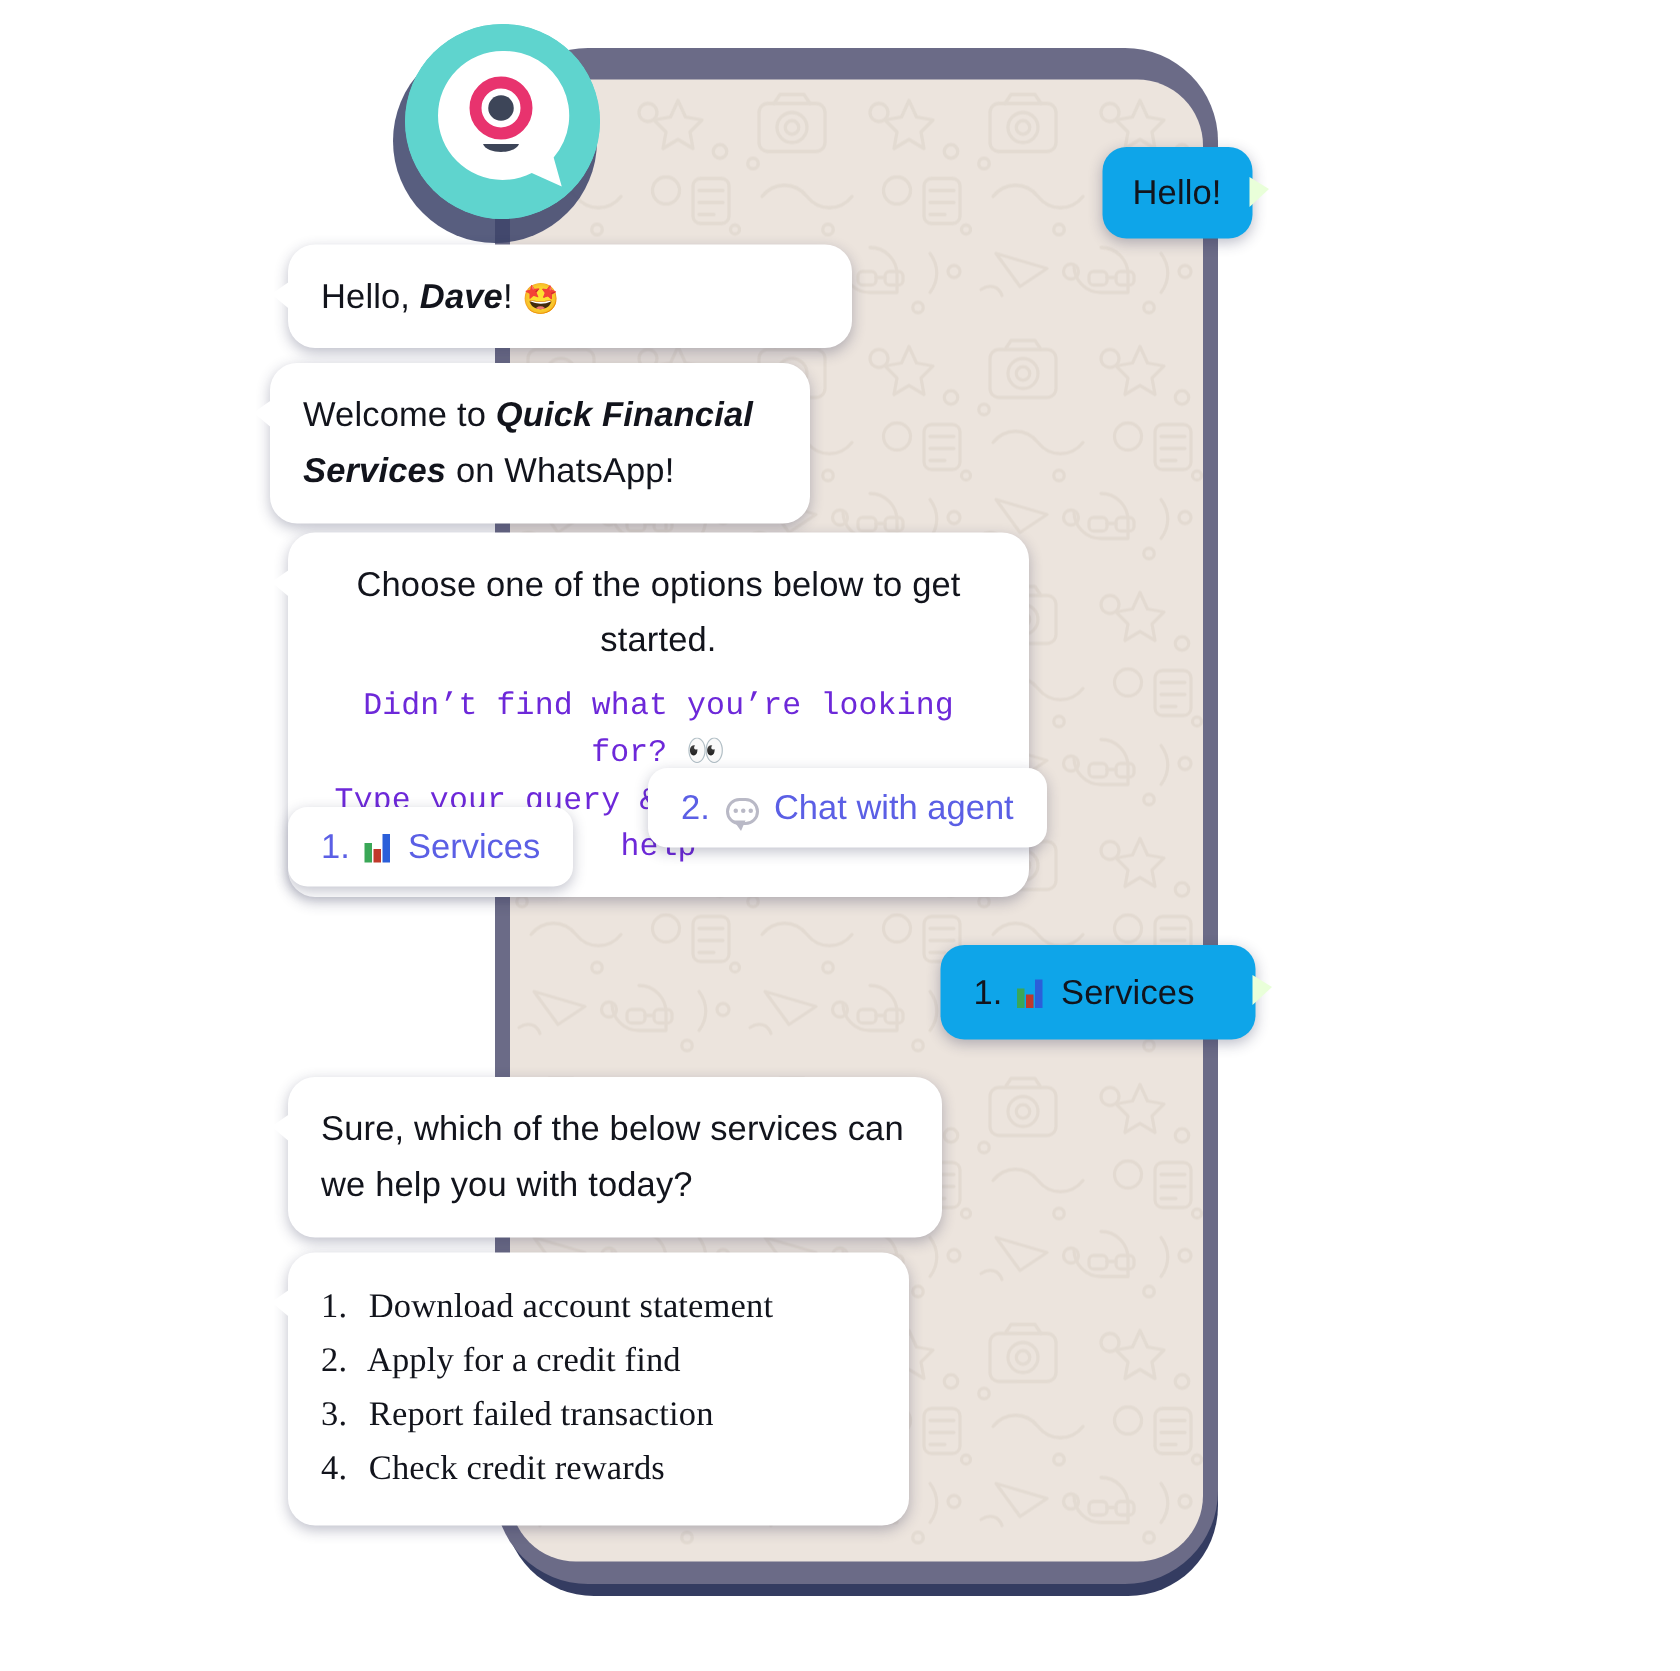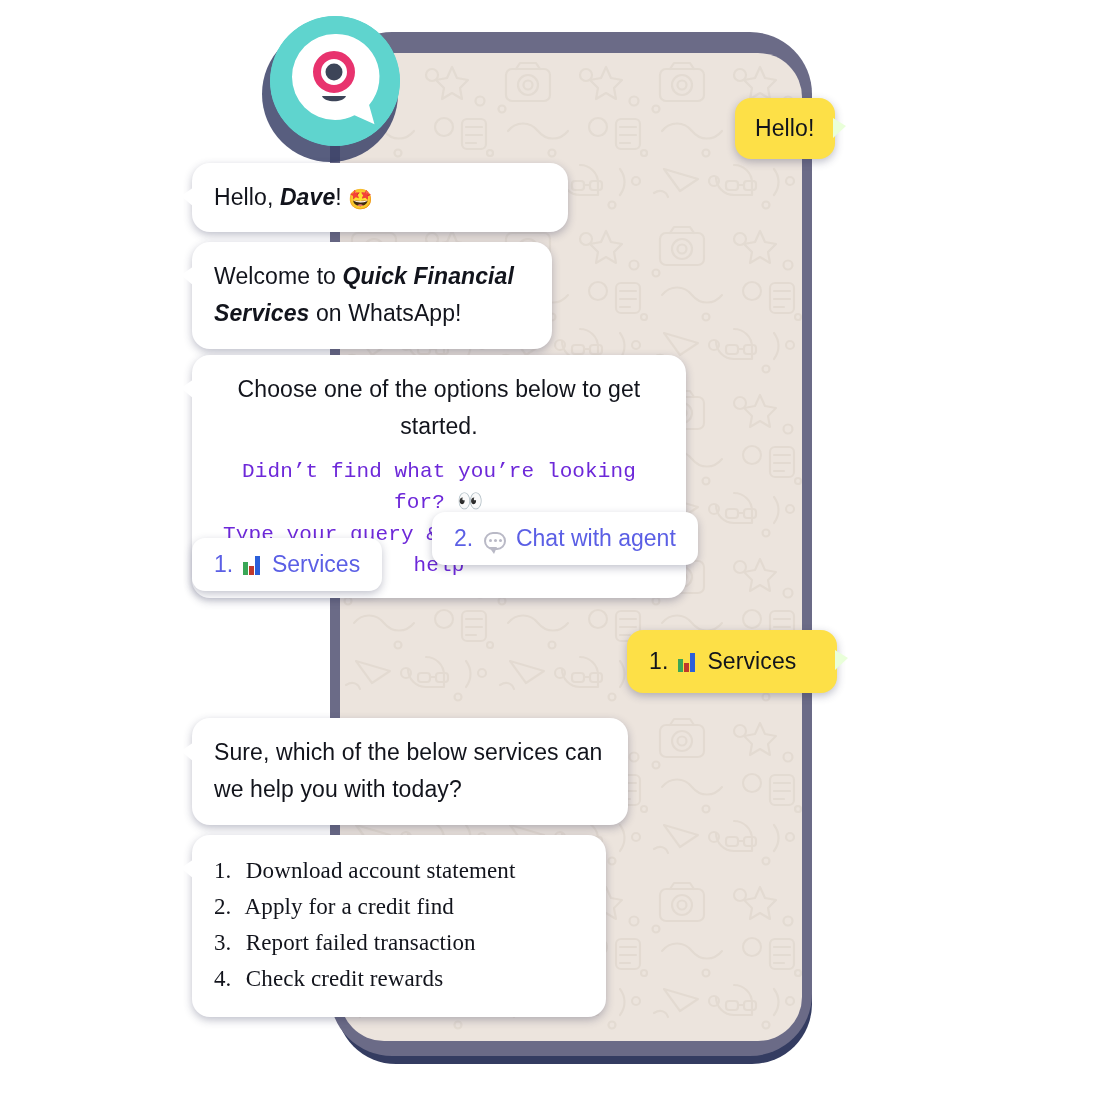--- a/index.html
+++ b/index.html
@@ -76,21 +76,21 @@
   .bub.in::before{
     content:"";
     position:absolute;
     left:-11px; top:24px;
     width:0; height:0;
     border-top:9px solid transparent;
     border-bottom:11px solid transparent;
     border-right:13px solid #ffffff;
   }
   .bub.out{
-    background:#fde047;
+    background:#0ea5e9;
     border-radius:16px;
   }
   .bub.out::after{
     content:"";
     position:absolute;
     right:-11px; top:20px;
     width:0; height:0;
     border-top:8px solid transparent;
     border-bottom:12px solid transparent;
     border-left:13px solid #e9ffd9;
@@ -102,21 +102,21 @@
     line-height:1.5;
     margin-top:10px;
     display:block;
     font-family:Liberation Mono, monospace;
   }
   .sub span{ display:block; }
 
   
   #b-hello-out { left:735px; top:98px;  width:100px; padding:12px 20px; }
   #b-hello-in  { left:192px; top:163px; width:376px; }
-  #b-welcome   { left:192px; top:242px; width:360px; }
+  #b-welcome   { left:180px; top:242px; width:360px; }
   #b-choose    { left:192px; top:355px; width:494px;text-align:center; }
   #b-sure      { left:192px; top:718px; width:436px; }
   #b-list      { left:192px; top:835px; width:414px; padding:18px 22px 20px;font-family:Liberation Serif, serif; }
 
   #b-services-out{ left:627px; top:630px; width:210px; padding:13px 22px; }
 
   .list-row{ font-size:23px; line-height:1.57; white-space:nowrap; }
   .list-row .num{ display:inline-block; min-width:26px; }
 
   

